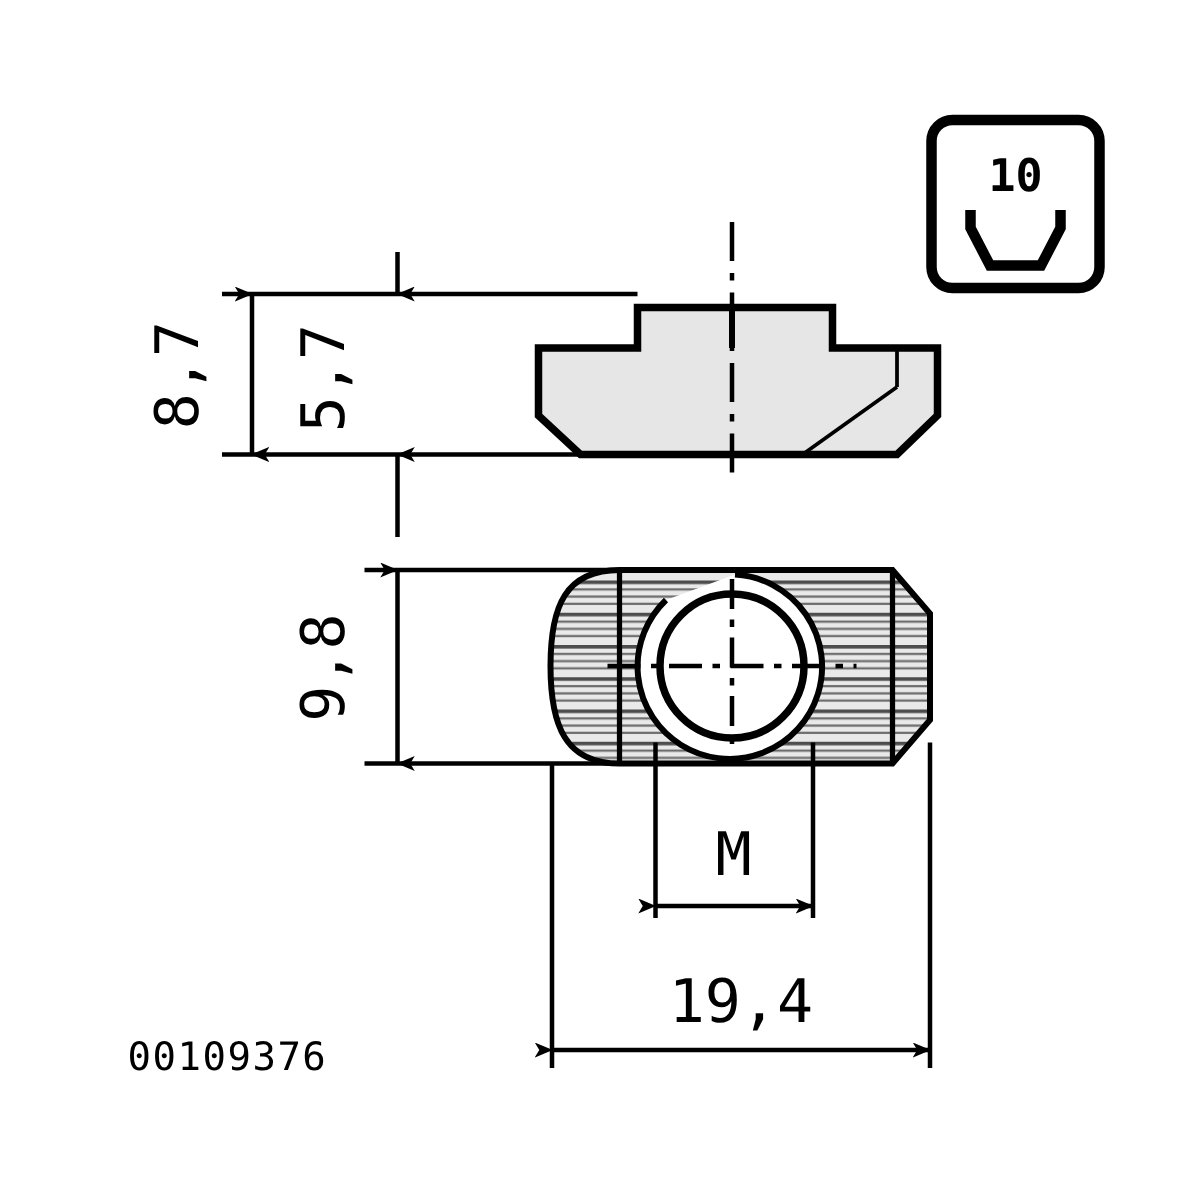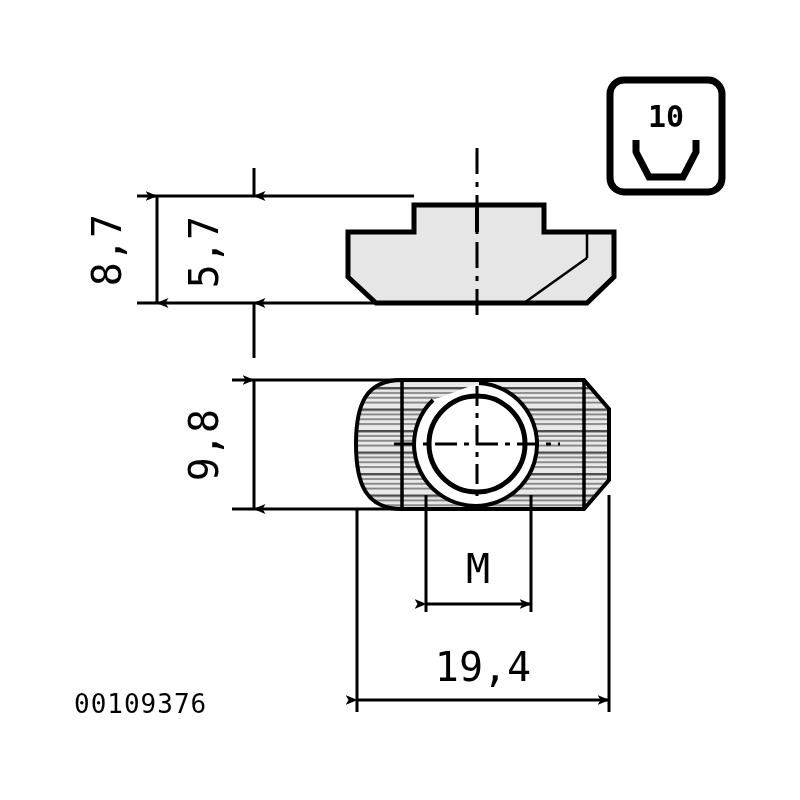--- a/index.html
+++ b/index.html
@@ -9,21 +9,21 @@
   }
   body {
     width: 800px;
     height: 800px;
     position: relative;
     font-family: "DejaVu Sans Mono", "Liberation Mono", monospace;
     overflow: hidden;
   }
   #drawing-root {
     position: absolute;
-    left: 4px;
+    left: 15px;
     top: 0;
     width: 632px;
     height: 800px;
   }
   svg#drawing-canvas {
     display: block;
     width: 800px;
     height: 800px;
   }
   .dim-text {

